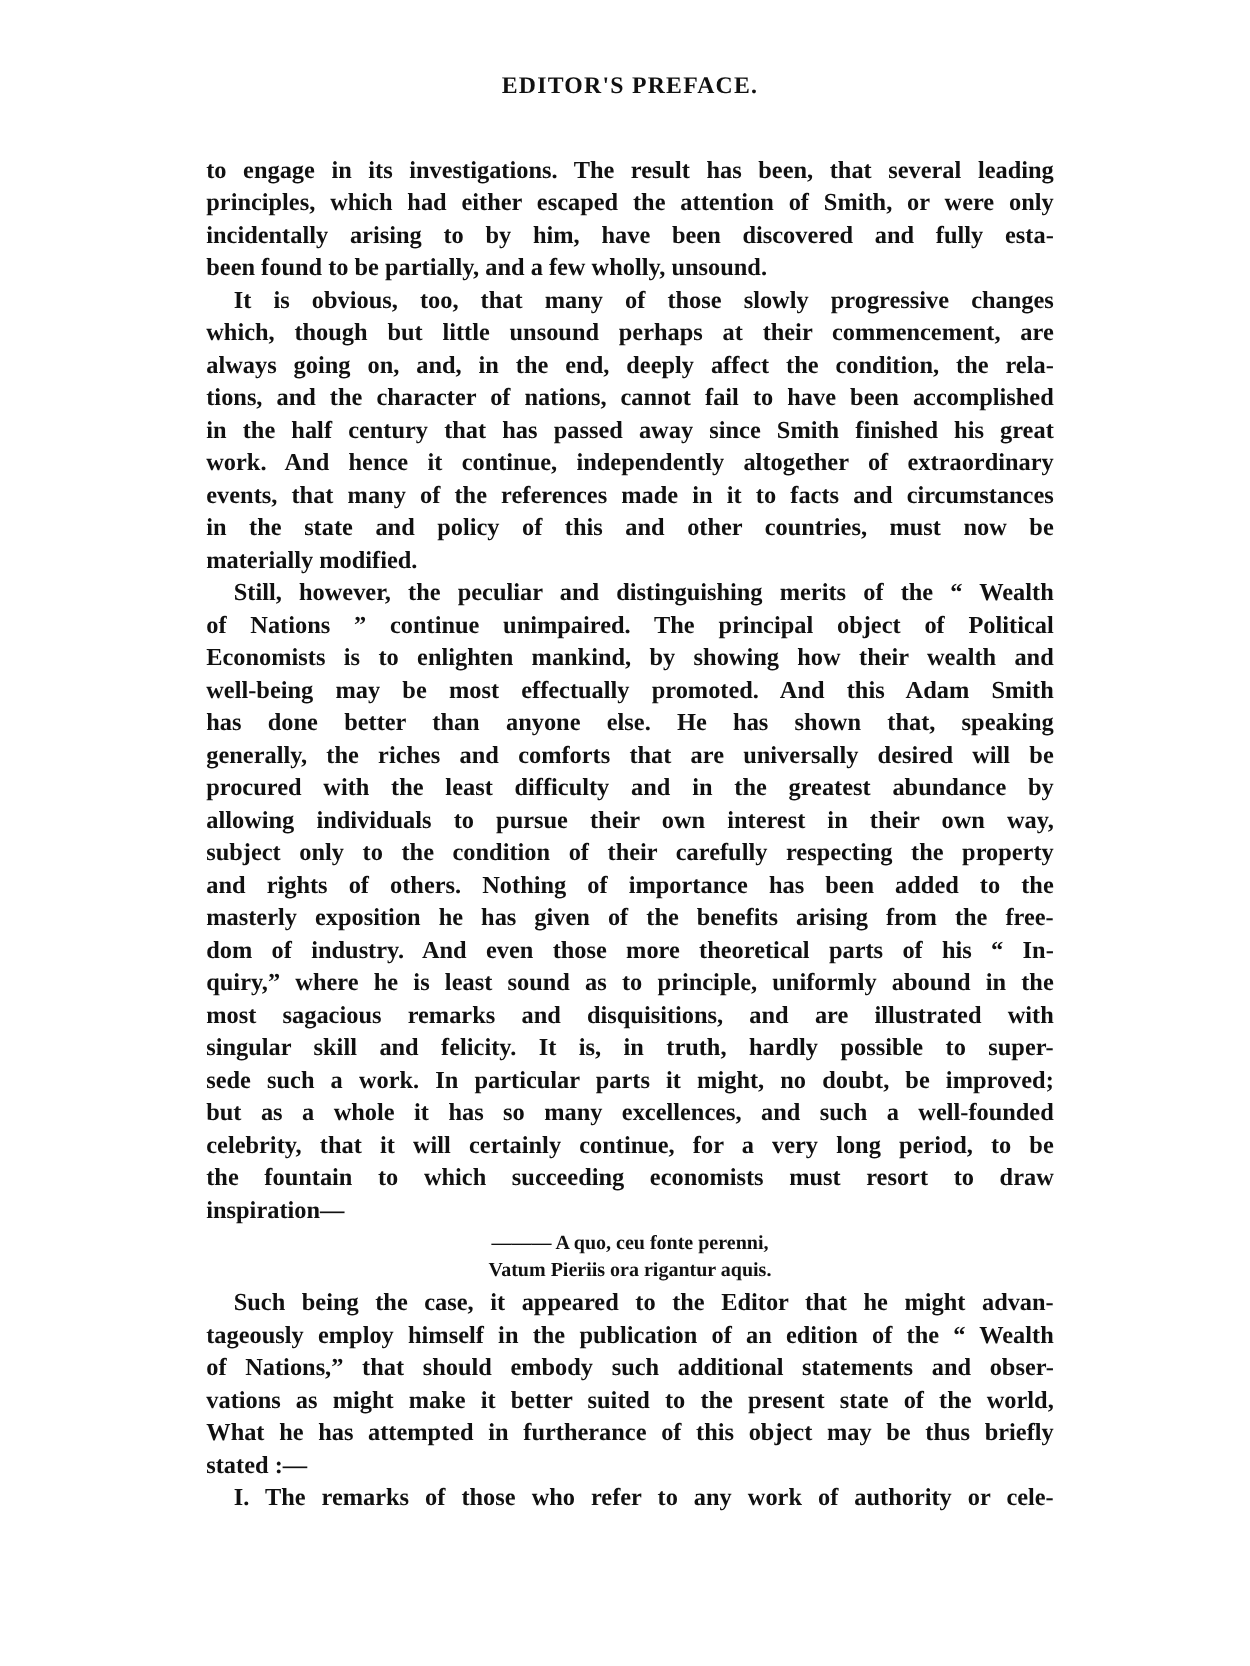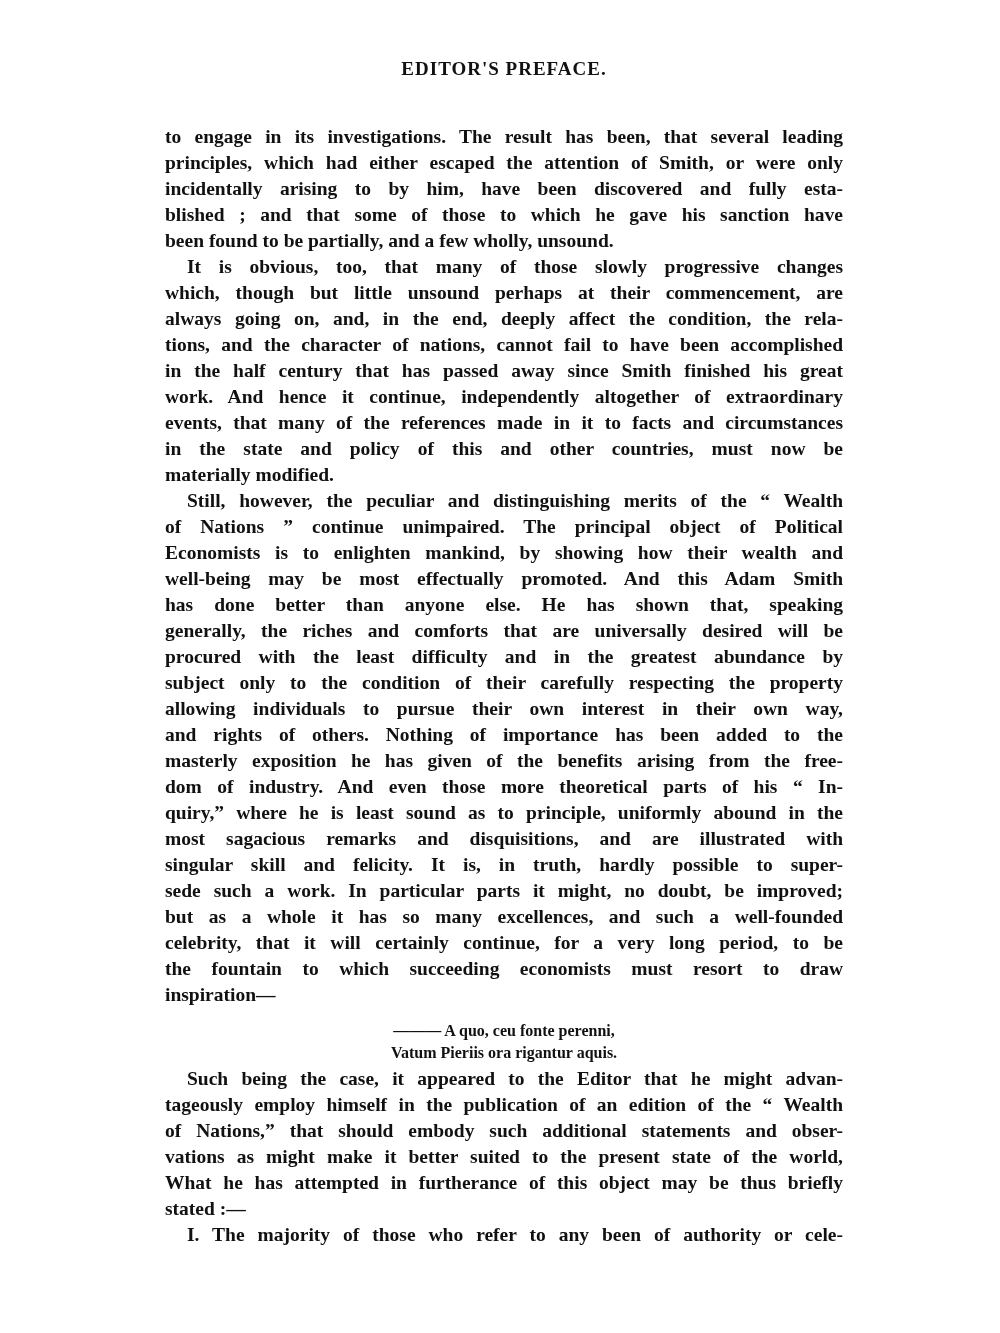--- a/index.html
+++ b/index.html
@@ -59,39 +59,38 @@
     .quote {
       display: block;
       text-align: center;
       font-size: 16px;
       font-weight: bold;
       font-family: "Liberation Serif", serif;
       height: 22px;
       line-height: 22px;
     }
     .quote.first {
-      margin-top: 12px;
+      margin-top: 2px;
     }
     .quote.second {
       margin-bottom: 2px;
     }
   </style>
 </head>
 <body>
 
 <div class="page">
   <div class="running-head">EDITOR'S PREFACE.</div>
 
   <div class="body-text">
 
     <div>
       <span class="line">to engage in its investigations.  The result has been, that several leading</span>
       <span class="line">principles, which had either escaped the attention of Smith, or were only</span>
       <span class="line">incidentally arising to by him, have been discovered and fully esta-</span>
-      <span class="line">blished ; and that some of those to which he gave his sanction have</span>
       <span class="line last">been found to be partially, and a few wholly, unsound.</span>
     </div>
 
     <div>
       <span class="line indent">It is obvious, too, that many of those slowly progressive changes</span>
       <span class="line">which, though but little unsound perhaps at their commencement, are</span>
       <span class="line">always going on, and, in the end, deeply affect the condition, the rela-</span>
       <span class="line">tions, and the character of nations, cannot fail to have been accomplished</span>
       <span class="line">in the half century that has passed away since Smith finished his great</span>
       <span class="line">work.  And hence it continue, independently altogether of extraordinary</span>
@@ -101,22 +100,22 @@
     </div>
 
     <div>
       <span class="line indent">Still, however, the peculiar and distinguishing merits of the “ Wealth</span>
       <span class="line">of Nations ” continue unimpaired.  The principal object of Political</span>
       <span class="line">Economists is to enlighten mankind, by showing how their wealth and</span>
       <span class="line">well-being may be most effectually promoted.  And this Adam Smith</span>
       <span class="line">has done better than anyone else.  He has shown that, speaking</span>
       <span class="line">generally, the riches and comforts that are universally desired will be</span>
       <span class="line">procured with the least difficulty and in the greatest abundance by</span>
+      <span class="line">allowing individuals to pursue their own interest in their own way,</span>
       <span class="line">subject only to the condition of their carefully respecting the property</span>
-      <span class="line">allowing individuals to pursue their own interest in their own way,</span>
       <span class="line">and rights of others.  Nothing of importance has been added to the</span>
       <span class="line">masterly exposition he has given of the benefits arising from the free-</span>
       <span class="line">dom of industry.  And even those more theoretical parts of his “ In-</span>
       <span class="line">quiry,” where he is least sound as to principle, uniformly abound in the</span>
       <span class="line">most sagacious remarks and disquisitions, and are illustrated with</span>
       <span class="line">singular skill and felicity.  It is, in truth, hardly possible to super-</span>
       <span class="line">sede such a work.  In particular parts it might, no doubt, be improved;</span>
       <span class="line">but as a whole it has so many excellences, and such a well-founded</span>
       <span class="line">celebrity, that it will certainly continue, for a very long period, to be</span>
       <span class="line">the fountain to which succeeding economists must resort to draw</span>
@@ -131,17 +130,17 @@
     <div>
       <span class="line indent">Such being the case, it appeared to the Editor that he might advan-</span>
       <span class="line">tageously employ himself in the publication of an edition of the “ Wealth</span>
       <span class="line">of Nations,” that should embody such additional statements and obser-</span>
       <span class="line">vations as might make it better suited to the present state of the world,</span>
       <span class="line">What he has attempted in furtherance of this object may be thus briefly</span>
       <span class="line last">stated :—</span>
     </div>
 
     <div>
-      <span class="line indent">I. The majority of those who refer to any been of authority or cele-</span>
+      <span class="line indent">I. The remarks of those who refer to any work of authority or cele-</span>
     </div>
 
   </div>
 </div>
 
 </body></html>

